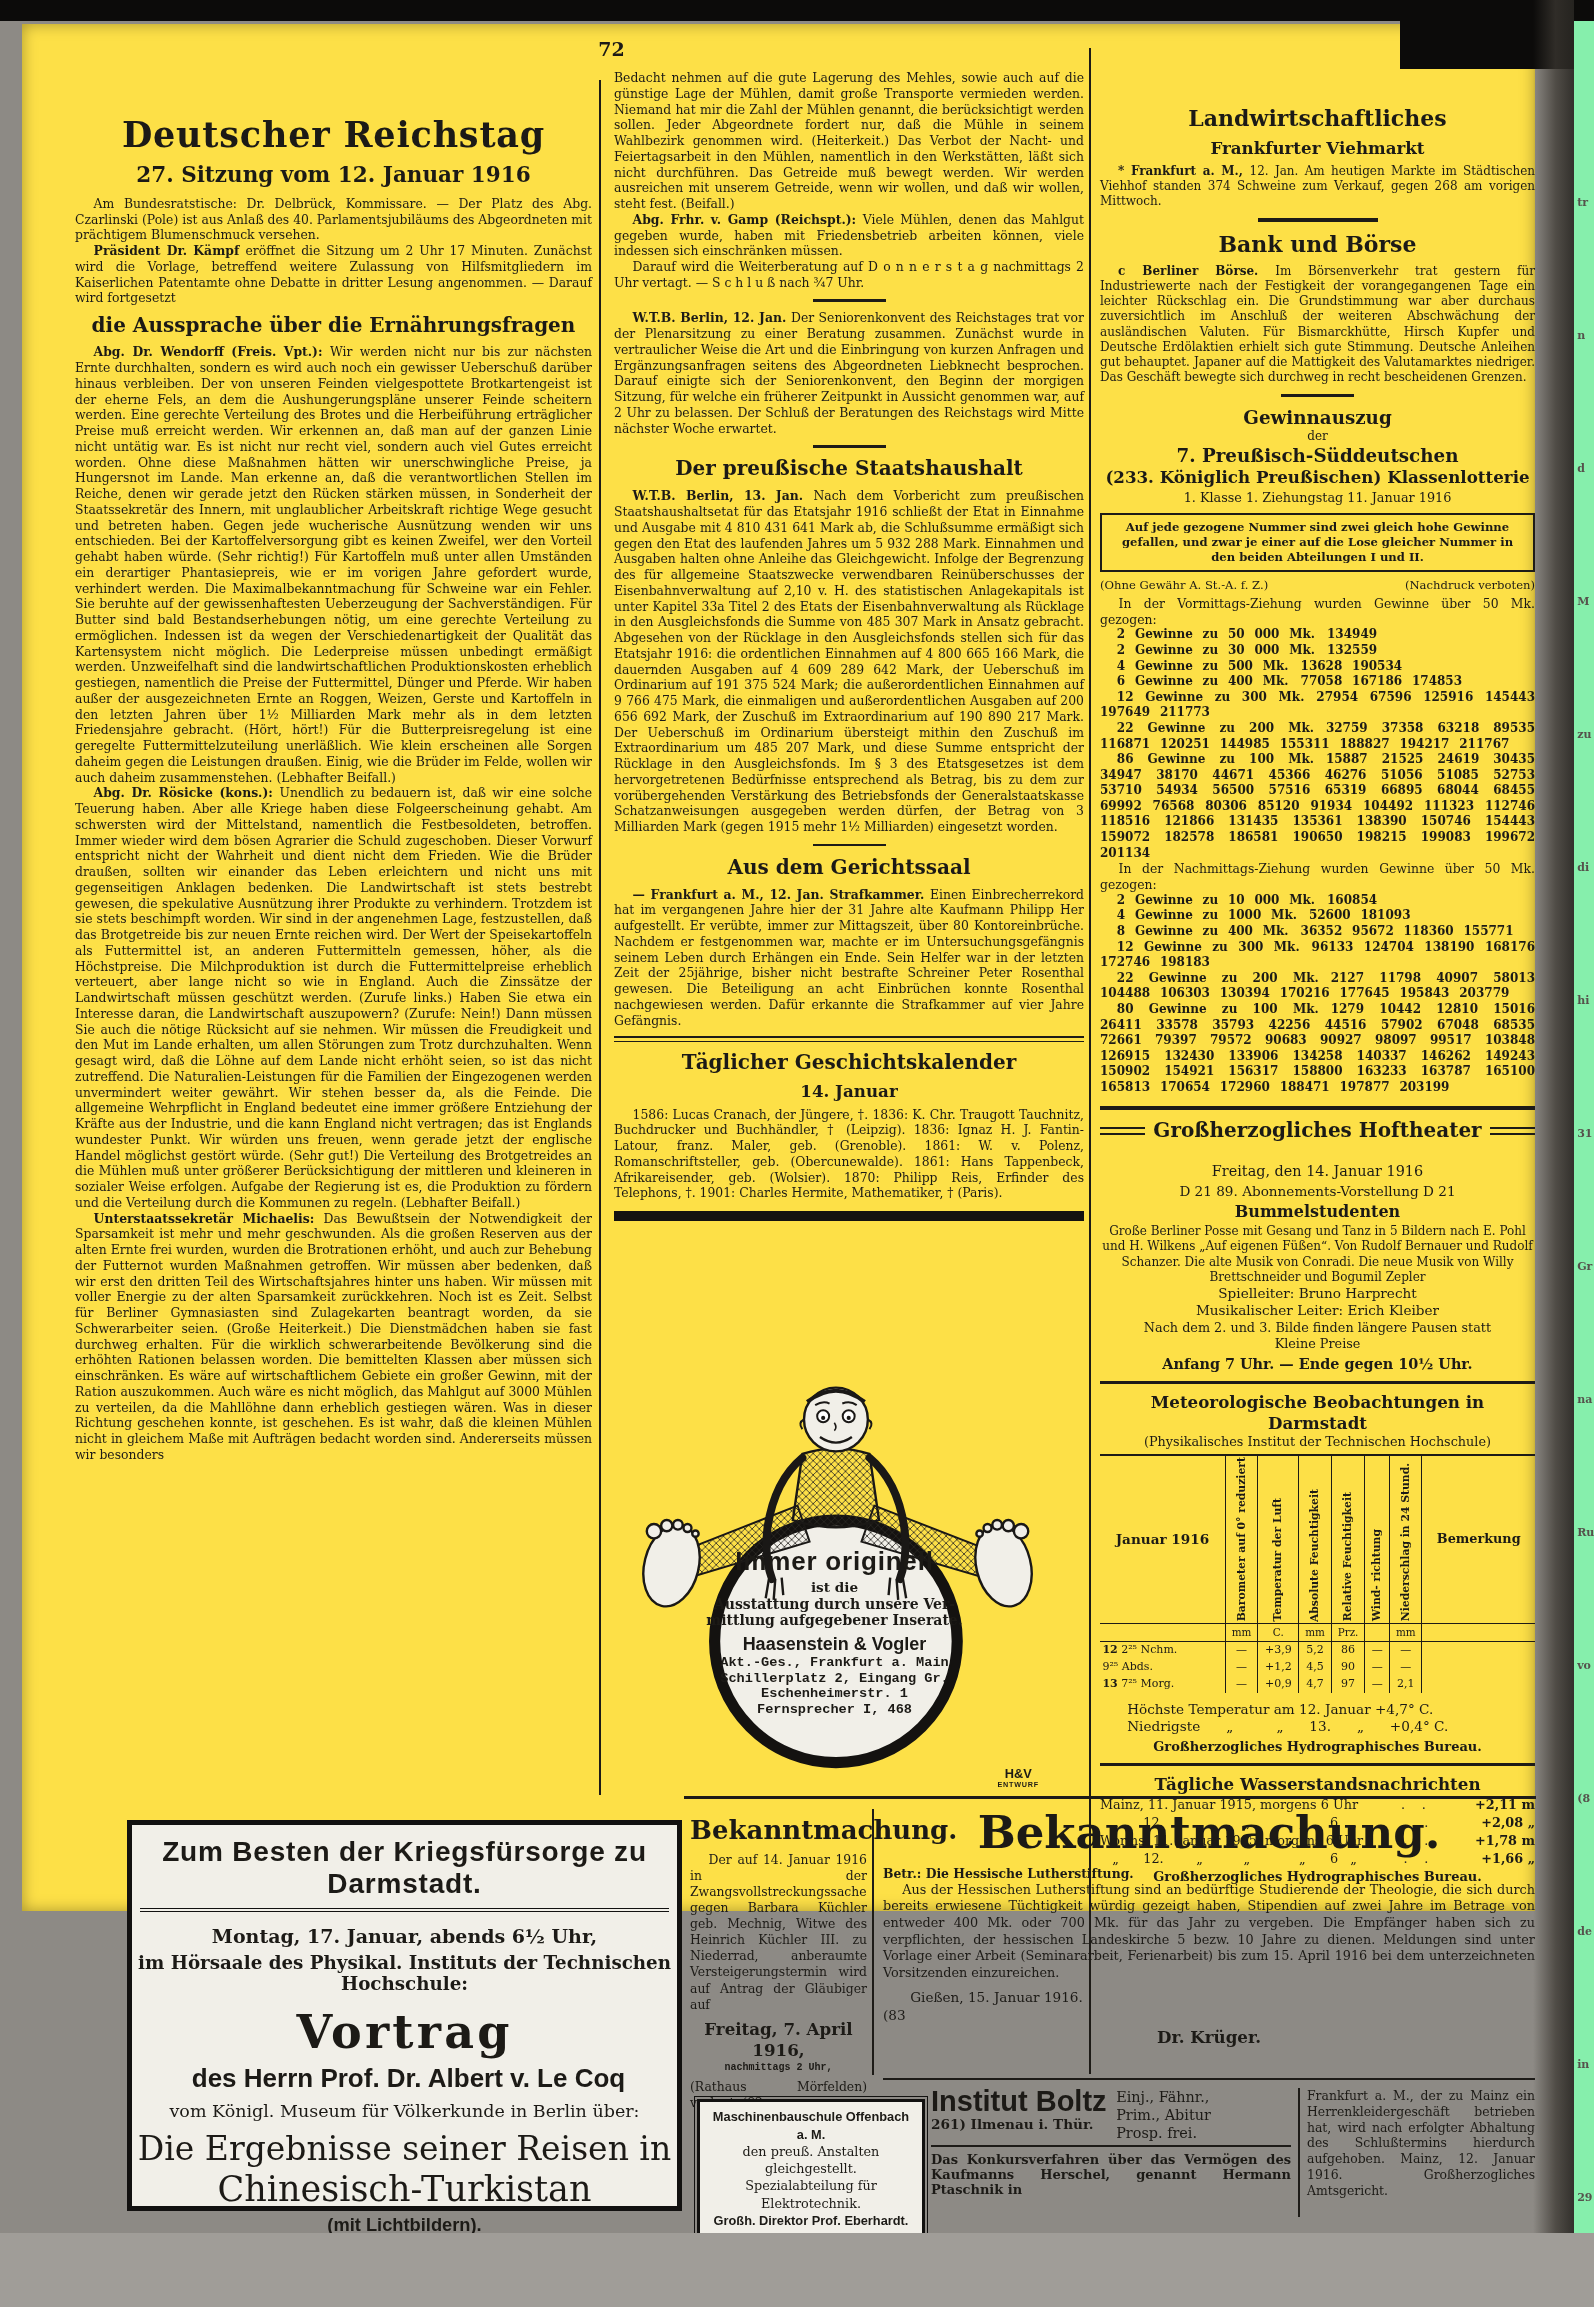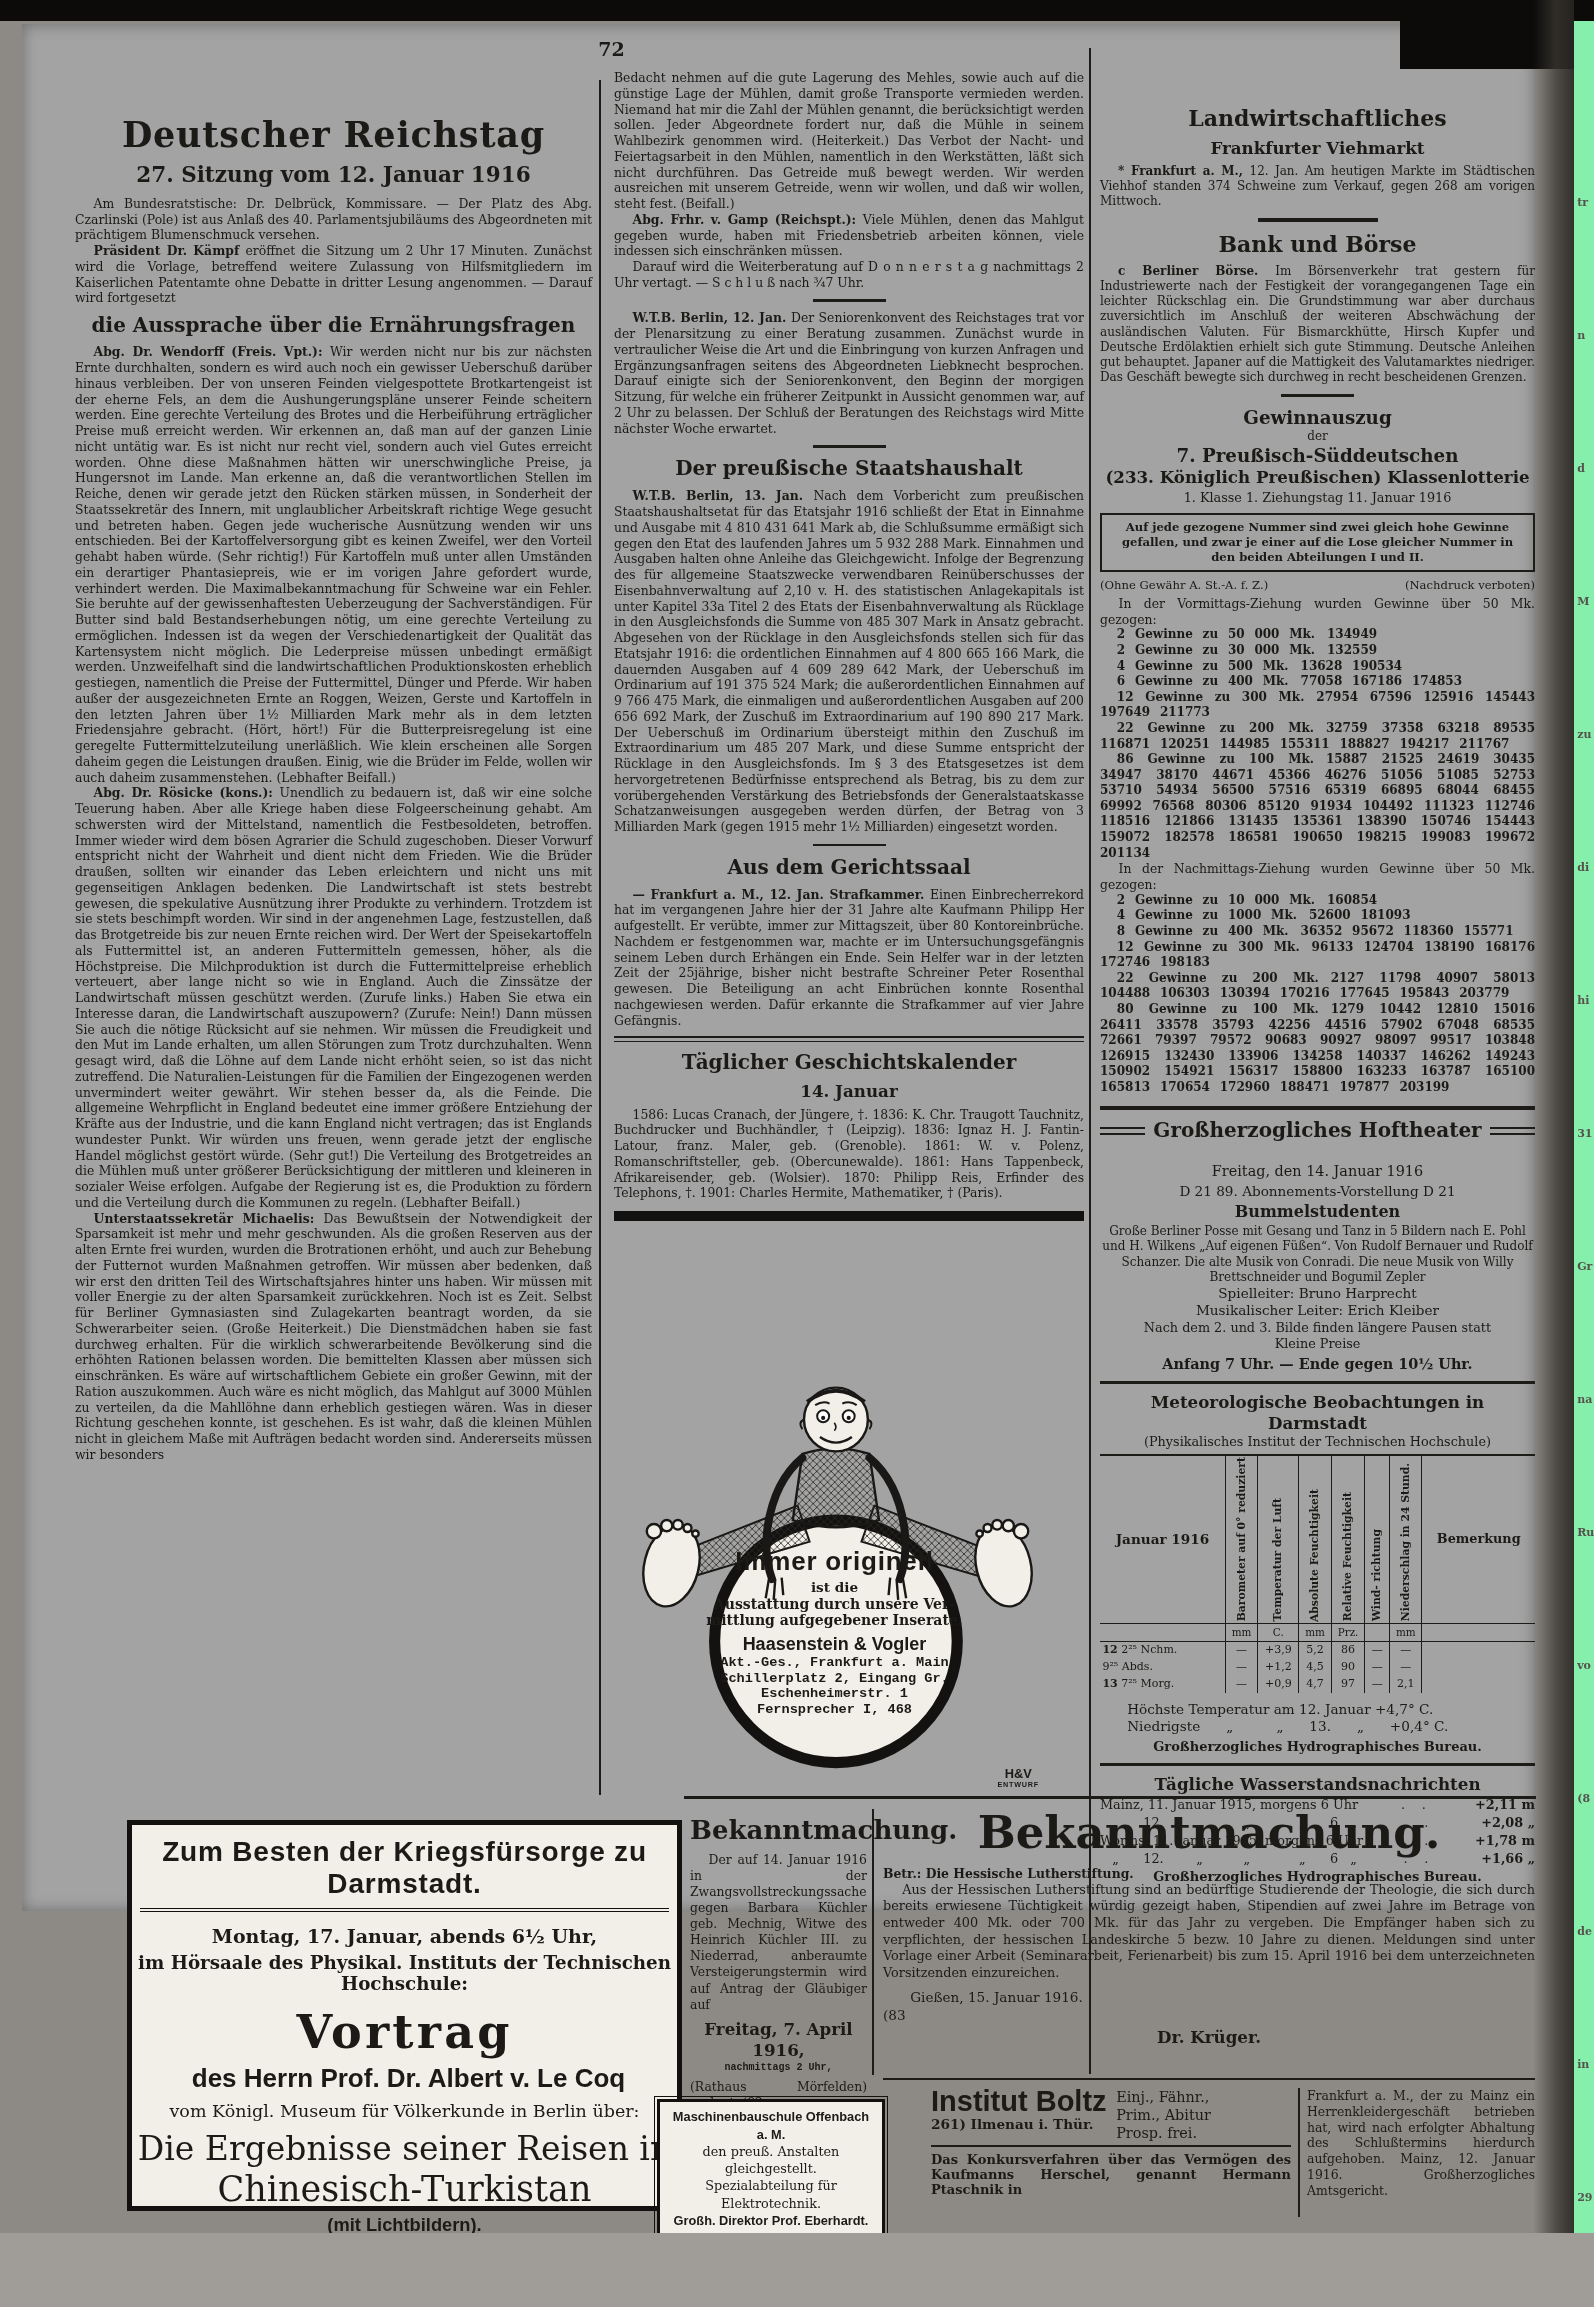--- a/index.html
+++ b/index.html
@@ -1,20 +1,20 @@
 <!DOCTYPE html>
 <html lang="de" style="font-size:12.8px"><head>
 <meta charset="utf-8">
 <title>Zeitungsseite 72</title>
 <style>
   html,body{margin:0;padding:0;background:#8d8a85;}
   #screen{position:relative;width:1595px;height:2307px;overflow:hidden;
           font-family:"DejaVu Serif", serif;color:#1c1a16;}
   .page{position:absolute;left:22px;top:24px;width:1513px;height:1887px;
-        background:#a3a3a3;box-shadow:0 0 14.4px rgba(0,0,0,.35) inset;}
+        background:#fde047;box-shadow:0 0 14.4px rgba(0,0,0,.35) inset;}
   
   .topband{position:absolute;left:0;top:0;width:1595px;height:21px;background:#0c0b0a;}
   .topcorner{position:absolute;left:1400px;top:0;width:195px;height:69px;background:#0c0b0a;}
   .gutter{position:absolute;top:0;left:1533px;width:41px;height:2307px;
           background:linear-gradient(90deg, rgba(60,56,50,0) 0%, rgba(60,56,50,.75) 55%, rgba(40,38,34,.9) 100%);}
   .nextpage{position:absolute;top:21px;left:1574px;width:21px;height:2286px;background:#86efac;}
   .bottomgray{position:absolute;left:0;top:2233px;width:1595px;height:74px;background:#a09d98;}
   .frag{font-size:11px;color:#55524c;margin:0 0 120px 3.2px;font-weight:bold;}
 
   
@@ -424,21 +424,21 @@
       <p class="p bek-body" style="font-size:12.8px;">Aus der Hessischen Lutherstiftung sind an bedürftige Studierende der Theologie, die sich durch bereits erwiesene Tüchtigkeit würdig gezeigt haben, Stipendien auf zwei Jahre im Betrage von entweder 400 Mk. oder 700 Mk. für das Jahr zu vergeben. Die Empfänger haben sich zu verpflichten, der hessischen Landeskirche 5 bezw. 10 Jahre zu dienen. Meldungen sind unter Vorlage einer Arbeit (Seminararbeit, Ferienarbeit) bis zum 15. April 1916 bei dem unterzeichneten Vorsitzenden einzureichen.</p>
       <div style="display:flex;justify-content:space-between;margin-top:8px;font-size:13.6px;flex-direction:column;">
         <span style="text-indent:2em;display:inline-block;">Gießen, 15. Januar 1916.</span>
         <span>(83</span>
       </div>
       <div class="center" style="font-weight:bold;font-size:16.7px;margin-top:3.2px;">Dr. Krüger.</div>
     </div>
 
     <div class="hrule" style="left:861px;top:2054px;width:652px;"></div>
 
-    <div class="mbox" style="left:635px;top:2075px;width:206px;text-align:center;">
+    <div class="mbox" style="left:675px;top:2075px;width:206px;text-align:center;">
       <div class="b">Maschinenbauschule Offenbach a. M.</div>
       <div>den preuß. Anstalten gleichgestellt.</div>
       <div>Spezialabteilung für Elektrotechnik.</div>
       <div class="b">Großh. Direktor Prof. Eberhardt. (I 50</div>
     </div>
 
     <div style="position:absolute;left:909px;top:2064px;width:360px;">
       <div class="boltz">
         <div>
           <div class="name">Institut Boltz</div>

